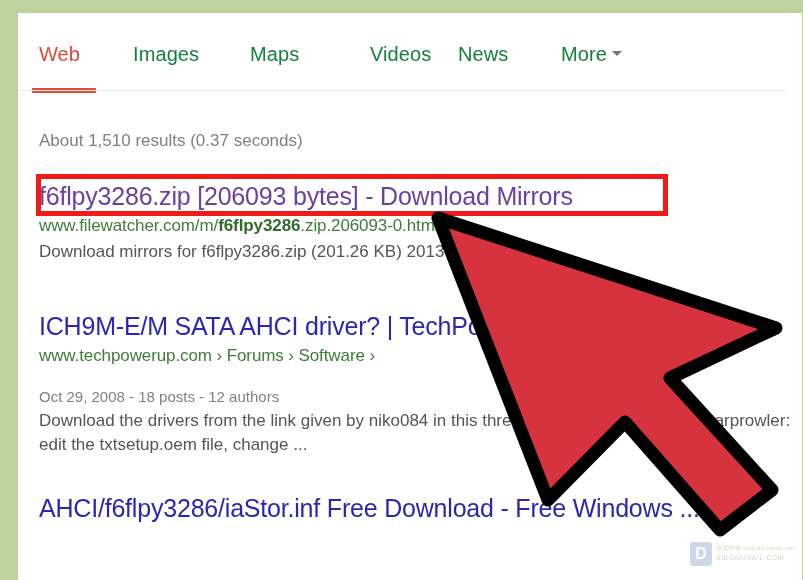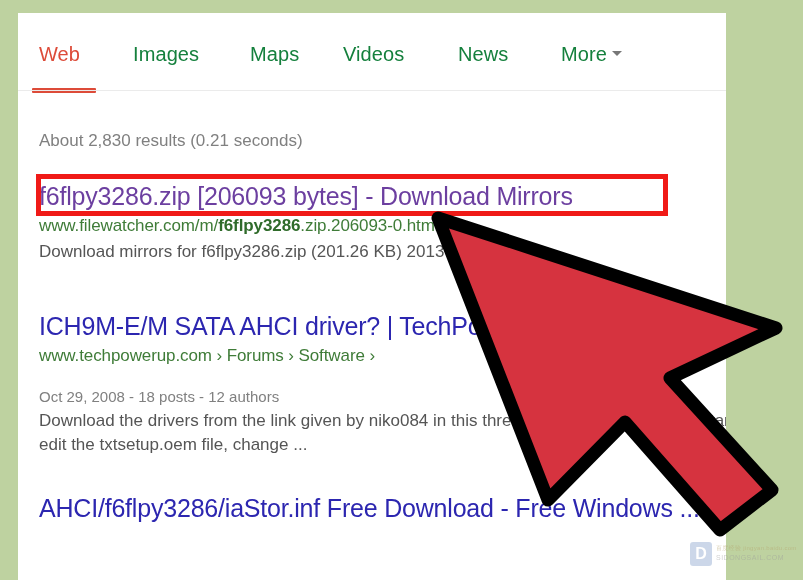--- a/index.html
+++ b/index.html
@@ -28,21 +28,21 @@
     z-index: 1;
   }
   .frame-top    { left: 0;   top: 0;   width: 803px; height: 13px; }
   .frame-left   { left: 0;   top: 0;   width: 18px;  height: 580px; }
   .frame-right  { left: 786px; top: 0; width: 17px;  height: 580px; }
 
   .page {
     position: absolute;
     left: 18px;
     top: 13px;
-    width: 708px;
+    width: 784px;
     height: 567px;
     background: #ffffff;
     overflow: hidden;
     z-index: 2;
   }
 
   
   .navbar {
     position: absolute;
     left: 0;
@@ -229,35 +229,35 @@
     <div class="navbar">
       <div class="nav-item active" style="left:21px">
         <span>Web</span>
       </div>
       <div class="nav-item" style="left:115px">
         <span>Images</span>
       </div>
       <div class="nav-item" style="left:232px">
         <span>Maps</span>
       </div>
-      <div class="nav-item" style="left:325px">
+      <div class="nav-item" style="left:352px">
         <span>Videos</span>
       </div>
       <div class="nav-item" style="left:440px">
         <span>News</span>
       </div>
       <div class="nav-item" style="left:543px">
         <span>More</span><span class="caret"></span>
       </div>
 
       <div class="nav-underline" style="left:14px;width:64px"></div>
       <div class="nav-divider"></div>
     </div>
 
-    <div class="result-stats">About 2,830 results (0.21 seconds)</div>
+    <div class="result-stats">About 1,510 results (0.37 seconds)</div>
 
     <div class="result" id="result-1">
       <div class="result-title visited">f6flpy3286.zip [206093 bytes] - Download Mirrors</div>
       <div class="result-url"><span>www.filewatcher.com/m/</span><b>f6flpy3286</b><span>.zip.206093-0.html</span><span class="url-caret"></span></div>
       <div class="result-snippet">Download mirrors for f6flpy3286.zip (201.26 KB) 2013-10-31 ...</div>
     </div>
 
     <div class="result" id="result-2">
       <div class="result-title unvisited">ICH9M-E/M SATA AHCI driver? | TechPowerUp Forums</div>
       <div class="result-url"><span>www.techpowerup.com › Forums › Software › </span></div>

